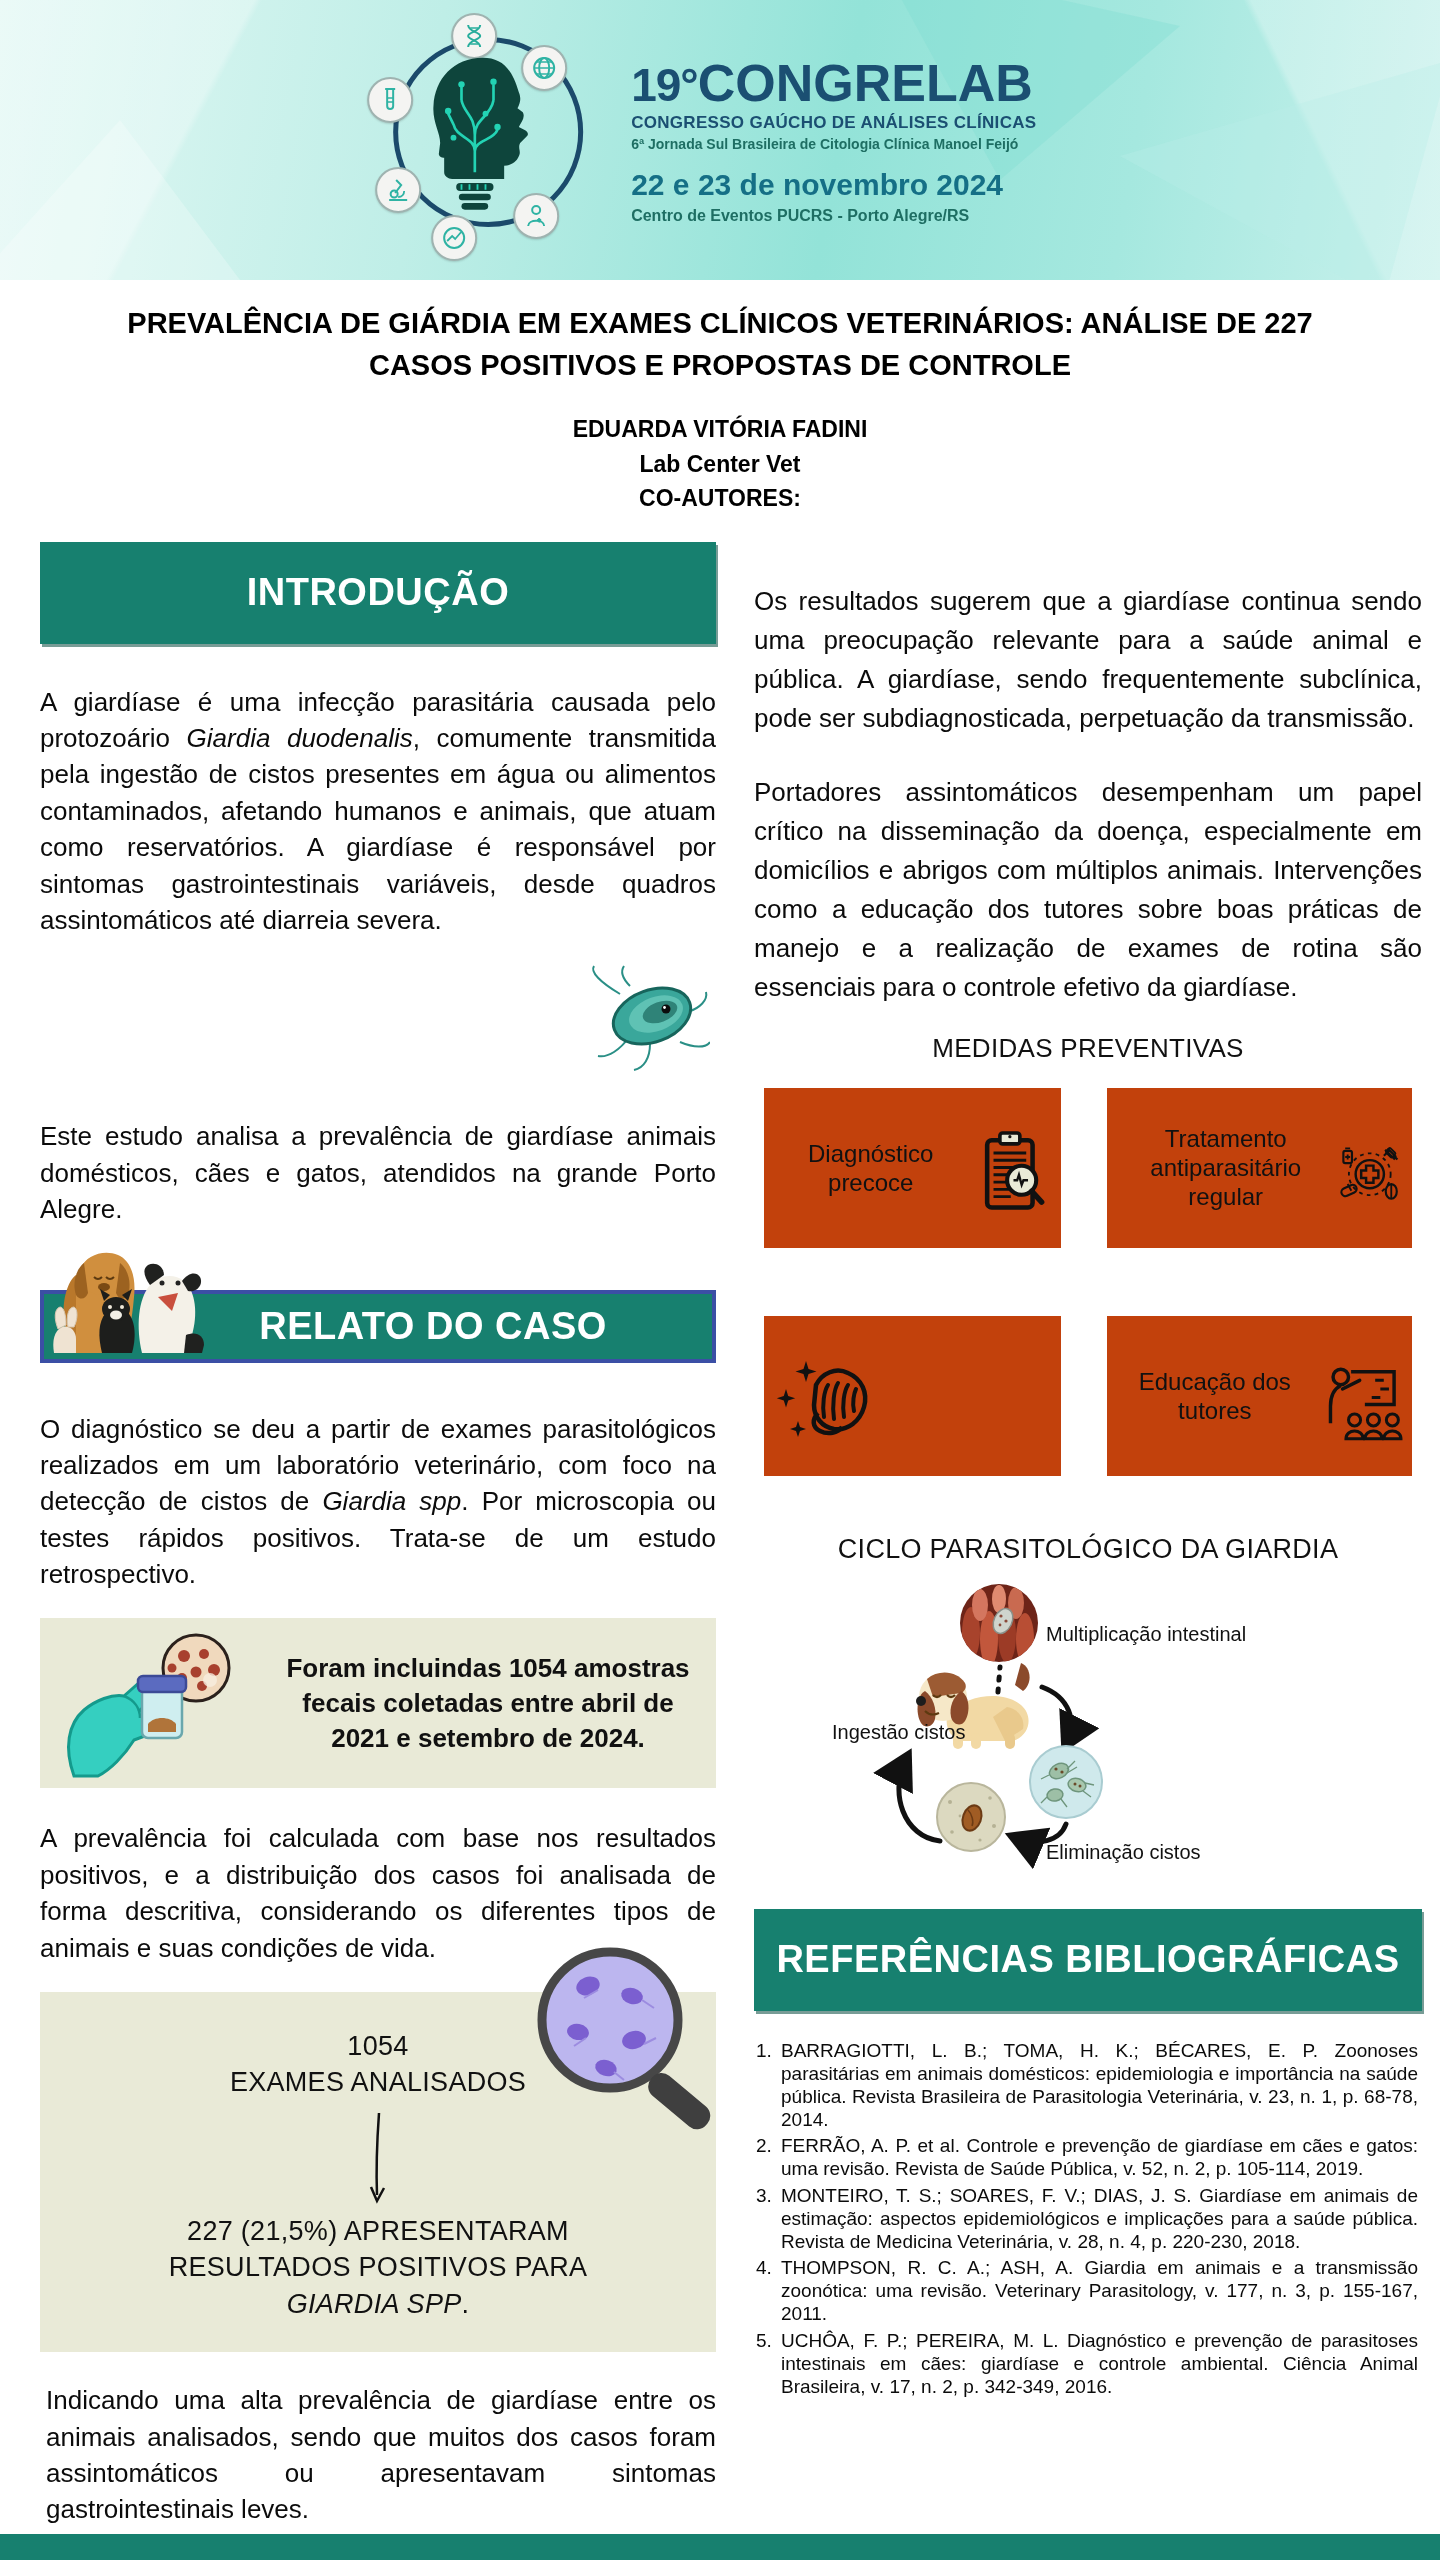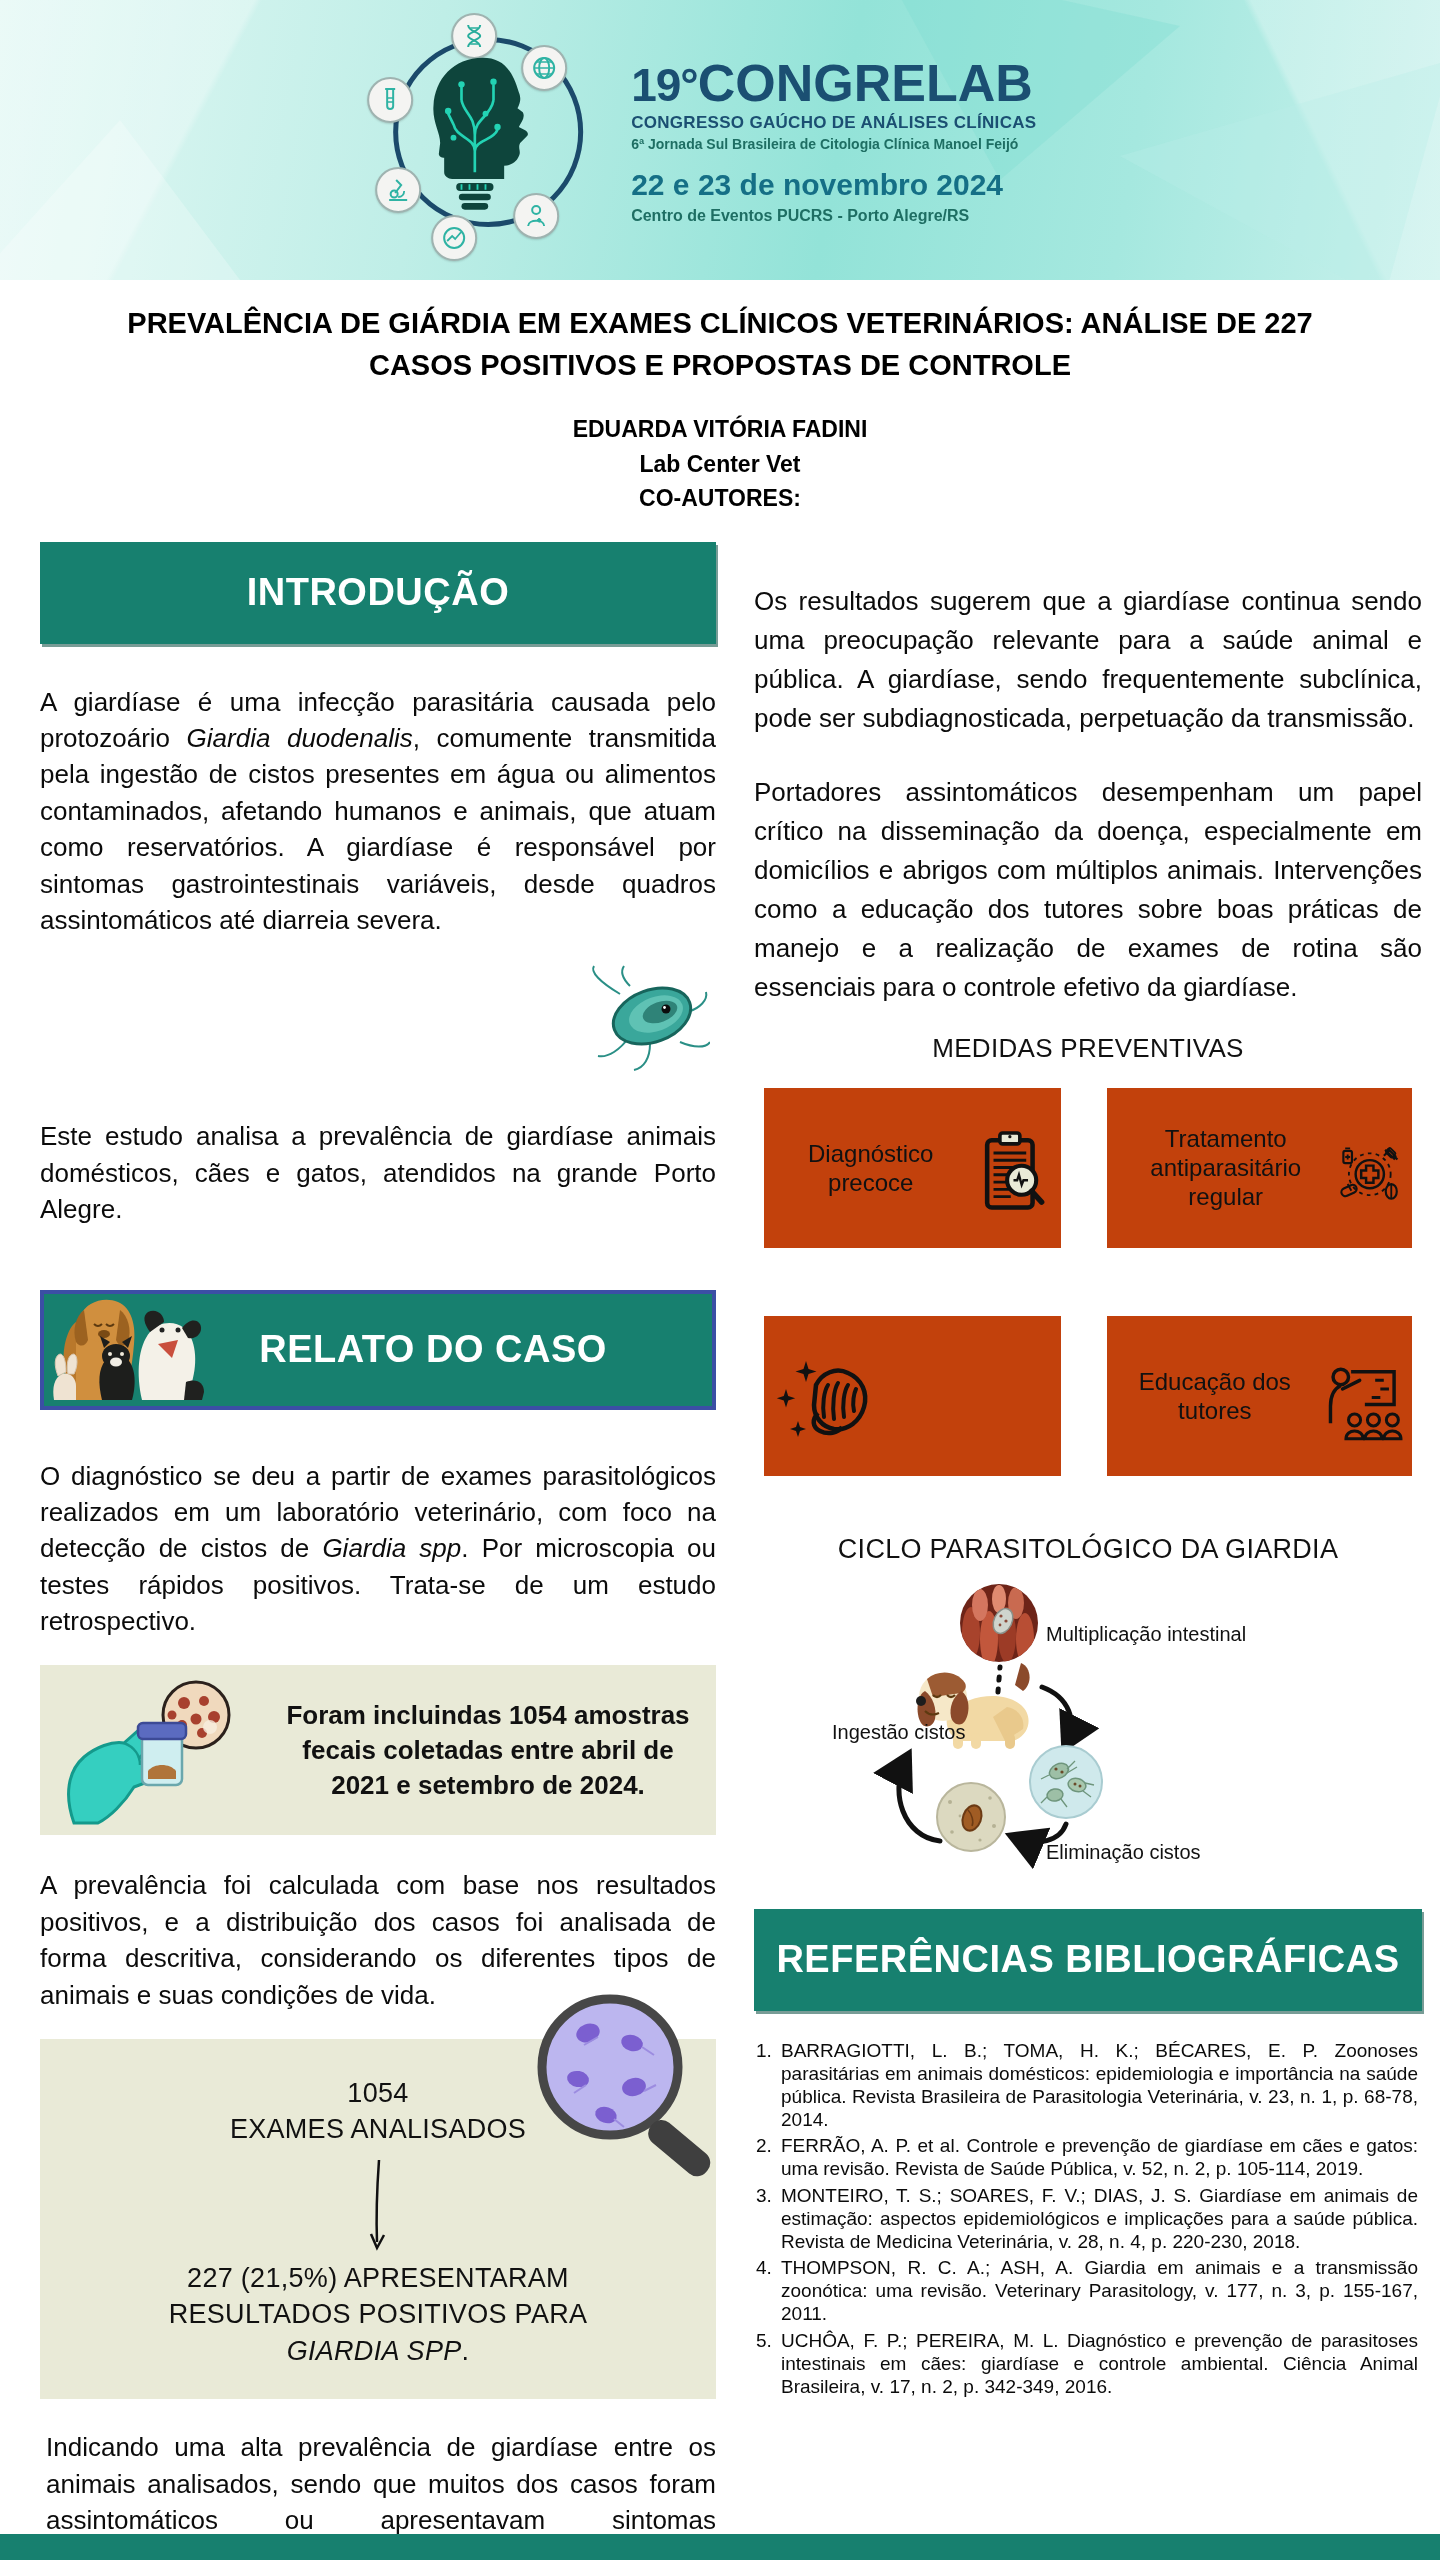--- a/index.html
+++ b/index.html
@@ -55,21 +55,21 @@
     background:#17806f; color:#fff; font-weight:800; font-size:38px;
     height:102px; display:flex; align-items:center; justify-content:center;
     box-shadow:2px 3px 0 rgba(10,75,63,.55); letter-spacing:.5px;
   }
   .para { font-size:26px; line-height:1.4; text-align:justify; color:#0b0b0b; }
   .para i { font-style:italic; }
   .col-right .para { line-height:1.5; }
 
   .giardia-row { display:flex; justify-content:flex-end; height:112px; margin:2px 6px 0 0; }
 
-  .banner-relato { position:relative; margin-top:62px; border:4px solid #3b4fa5; height:120px; background:#17806f;
+  .banner-relato { position:relative; margin-top:62px; border:4px solid #3b4fa5; height:73px; background:#17806f;
     display:flex; align-items:center; justify-content:center; color:#fff; font-weight:800; font-size:38px; letter-spacing:.5px; }
   .banner-relato .pets { position:absolute; left:2px; bottom:-2px; }
   .banner-relato .label { padding-left:110px; }
 
   .cream-box { background:#e9ead7; }
   .sample-box { margin-top:26px; height:170px; display:flex; align-items:center; padding:8px 20px 8px 14px; gap:16px; }
   .sample-text { flex:1; font-size:26px; font-weight:700; text-align:center; line-height:1.35; }
 
   .results-box { position:relative; margin-top:22px; min-height:288px; padding:36px 24px 30px; text-align:center; }
   .results-top { font-size:27px; line-height:1.35; letter-spacing:.3px; }

